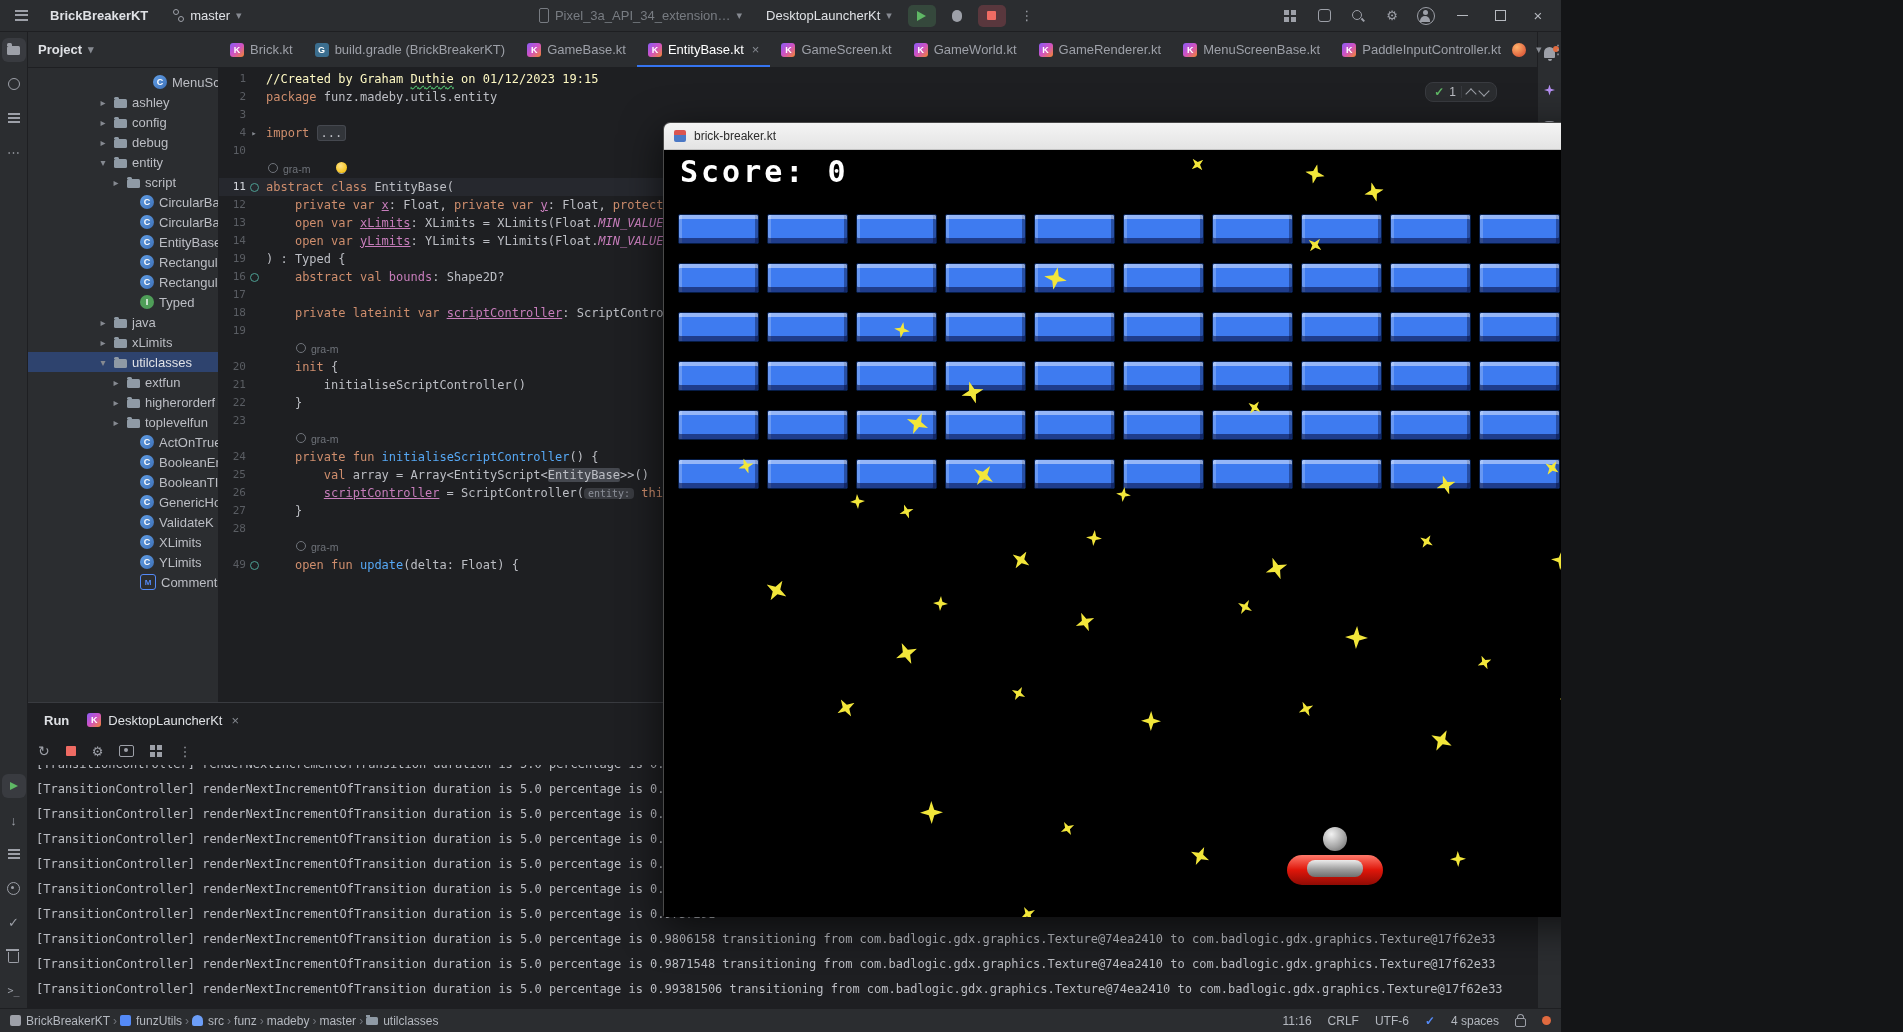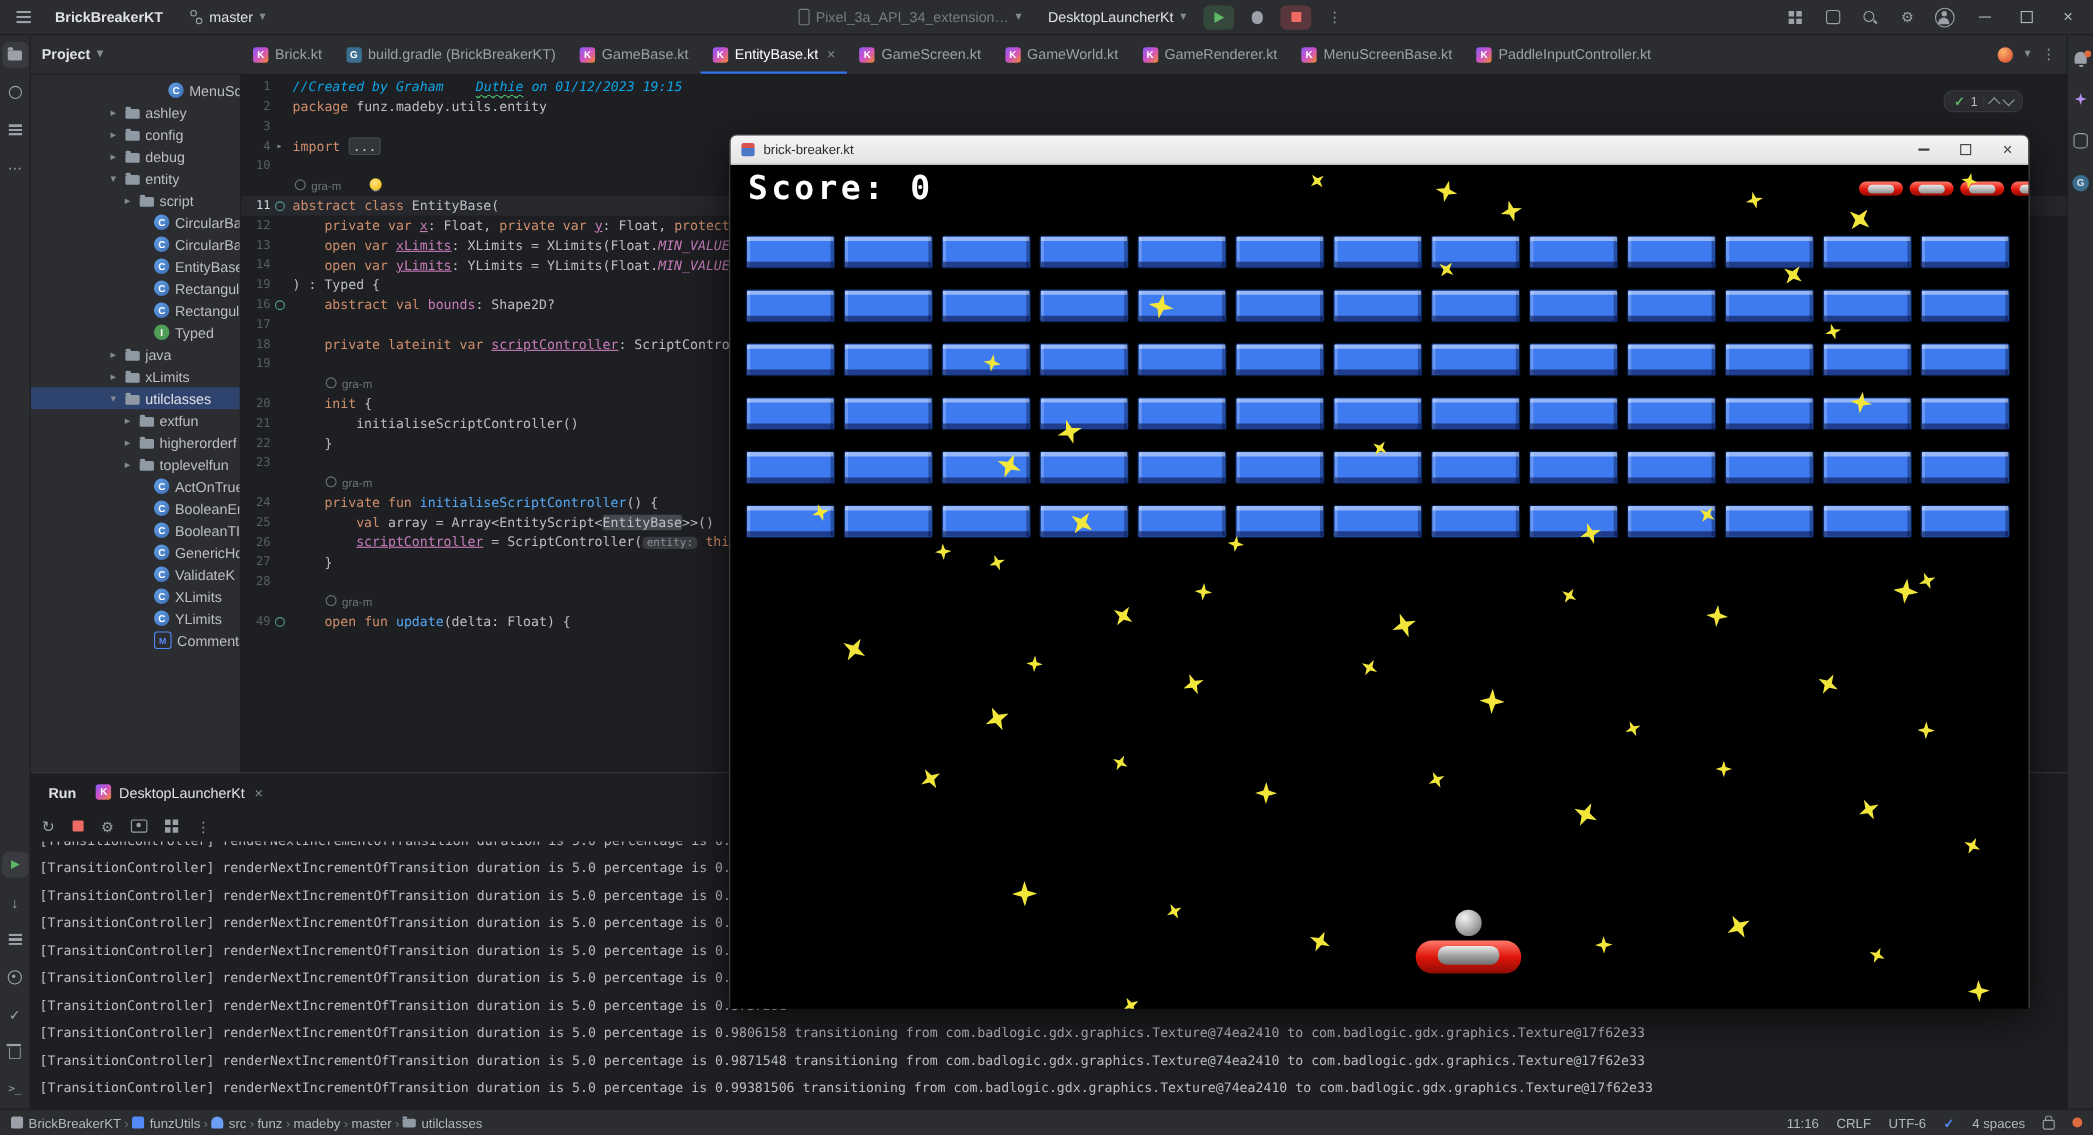--- a/index.html
+++ b/index.html
@@ -1,16 +1,16 @@
 <!DOCTYPE html>
 <html><head>
 <meta charset="utf-8">
 <style>
   html,body{margin:0;padding:0;background:#141517;}
-  #app{position:relative;width:1903px;height:1032px;background:#1e1f22;overflow:hidden;
+  #app{position:relative;width:1561px;height:1032px;background:#1e1f22;overflow:hidden;
        font-family:"Liberation Sans",sans-serif;color:#bcbec4;font-size:13px;}
   
   #titlebar{position:absolute;left:0;top:0;right:0;height:32px;background:#2b2d30;
     border-bottom:1px solid #1e1f22;display:flex;align-items:center;gap:8px;padding:0 8px;box-sizing:border-box;}
   .tbw{display:flex;align-items:center;gap:6px;padding:3px 8px;border-radius:6px;color:#dfe1e5;white-space:nowrap;}
   .tbw.dim{color:#787c82;}
   .pname{font-weight:bold;}
   .chev{color:#868a91;font-size:11px;line-height:1;}
   .spacer1{flex:1.2}.spacer2{flex:1}
   .icbtn{width:26px;height:24px;display:flex;align-items:center;justify-content:center;border-radius:6px;color:#9da0a8;}
@@ -95,22 +95,22 @@
   #editor{position:absolute;left:219px;top:68px;right:24px;bottom:330px;background:#1e1f22;overflow:hidden;}
   #code-area{position:absolute;left:0;top:2px;right:0;font-family:"DejaVu Sans Mono",monospace;font-size:12px;line-height:18px;}
   .crow{display:flex;height:18px;align-items:center;}
   .crow.cur{background:#26282e;}
   .gut{display:flex;width:47px;flex:0 0 auto;align-items:center;}
   .lnum{width:27px;text-align:right;color:#5a5d63;font-size:11px;}
   .lnum.curn{color:#d5d8de;}
   .gico{width:16px;display:flex;justify-content:center;align-items:center;color:#868a91;font-size:9px;}
   .gico.dotico::before{content:"";width:7px;height:7px;border:1.5px solid #4d9f93;border-radius:50%;}
   .ccont{white-space:pre;}
-  .tk-cmt{color:#0ea5e9;font-style:italic;}
-  .tk-wavy{text-decoration:underline wavy #4db56a;text-underline-offset:2px;margin-left:22px;}
+  .tk-cmt{color:#fef9c3;}
+  .tk-wavy{text-decoration:underline wavy #4db56a;text-underline-offset:2px;}
   .tk-kw{color:#cf8e6d;}
   .tk-pl{color:#bcbec4;}
   .tk-prop{color:#c77dbb;text-decoration:underline;text-decoration-thickness:1px;}
   .tk-prop2{color:#c77dbb;}
   .tk-const{color:#c77dbb;font-style:italic;}
   .tk-fn{color:#56a8f5;}
   .tk-hl{color:#bcbec4;background:#45484f;border-radius:2px;}
   .tk-foldbox{background:#32353a;border:1px solid #45484f;border-radius:3px;padding:0 3px;color:#bcbec4;}
   .tk-hint{background:#393b40;color:#8c9099;border-radius:4px;padding:0 4px;font-size:10px;}
   .inlayrow .cv-ic{display:inline-block;width:8px;height:8px;border:1.2px solid #6f737a;border-radius:50%;margin-right:5px;}

